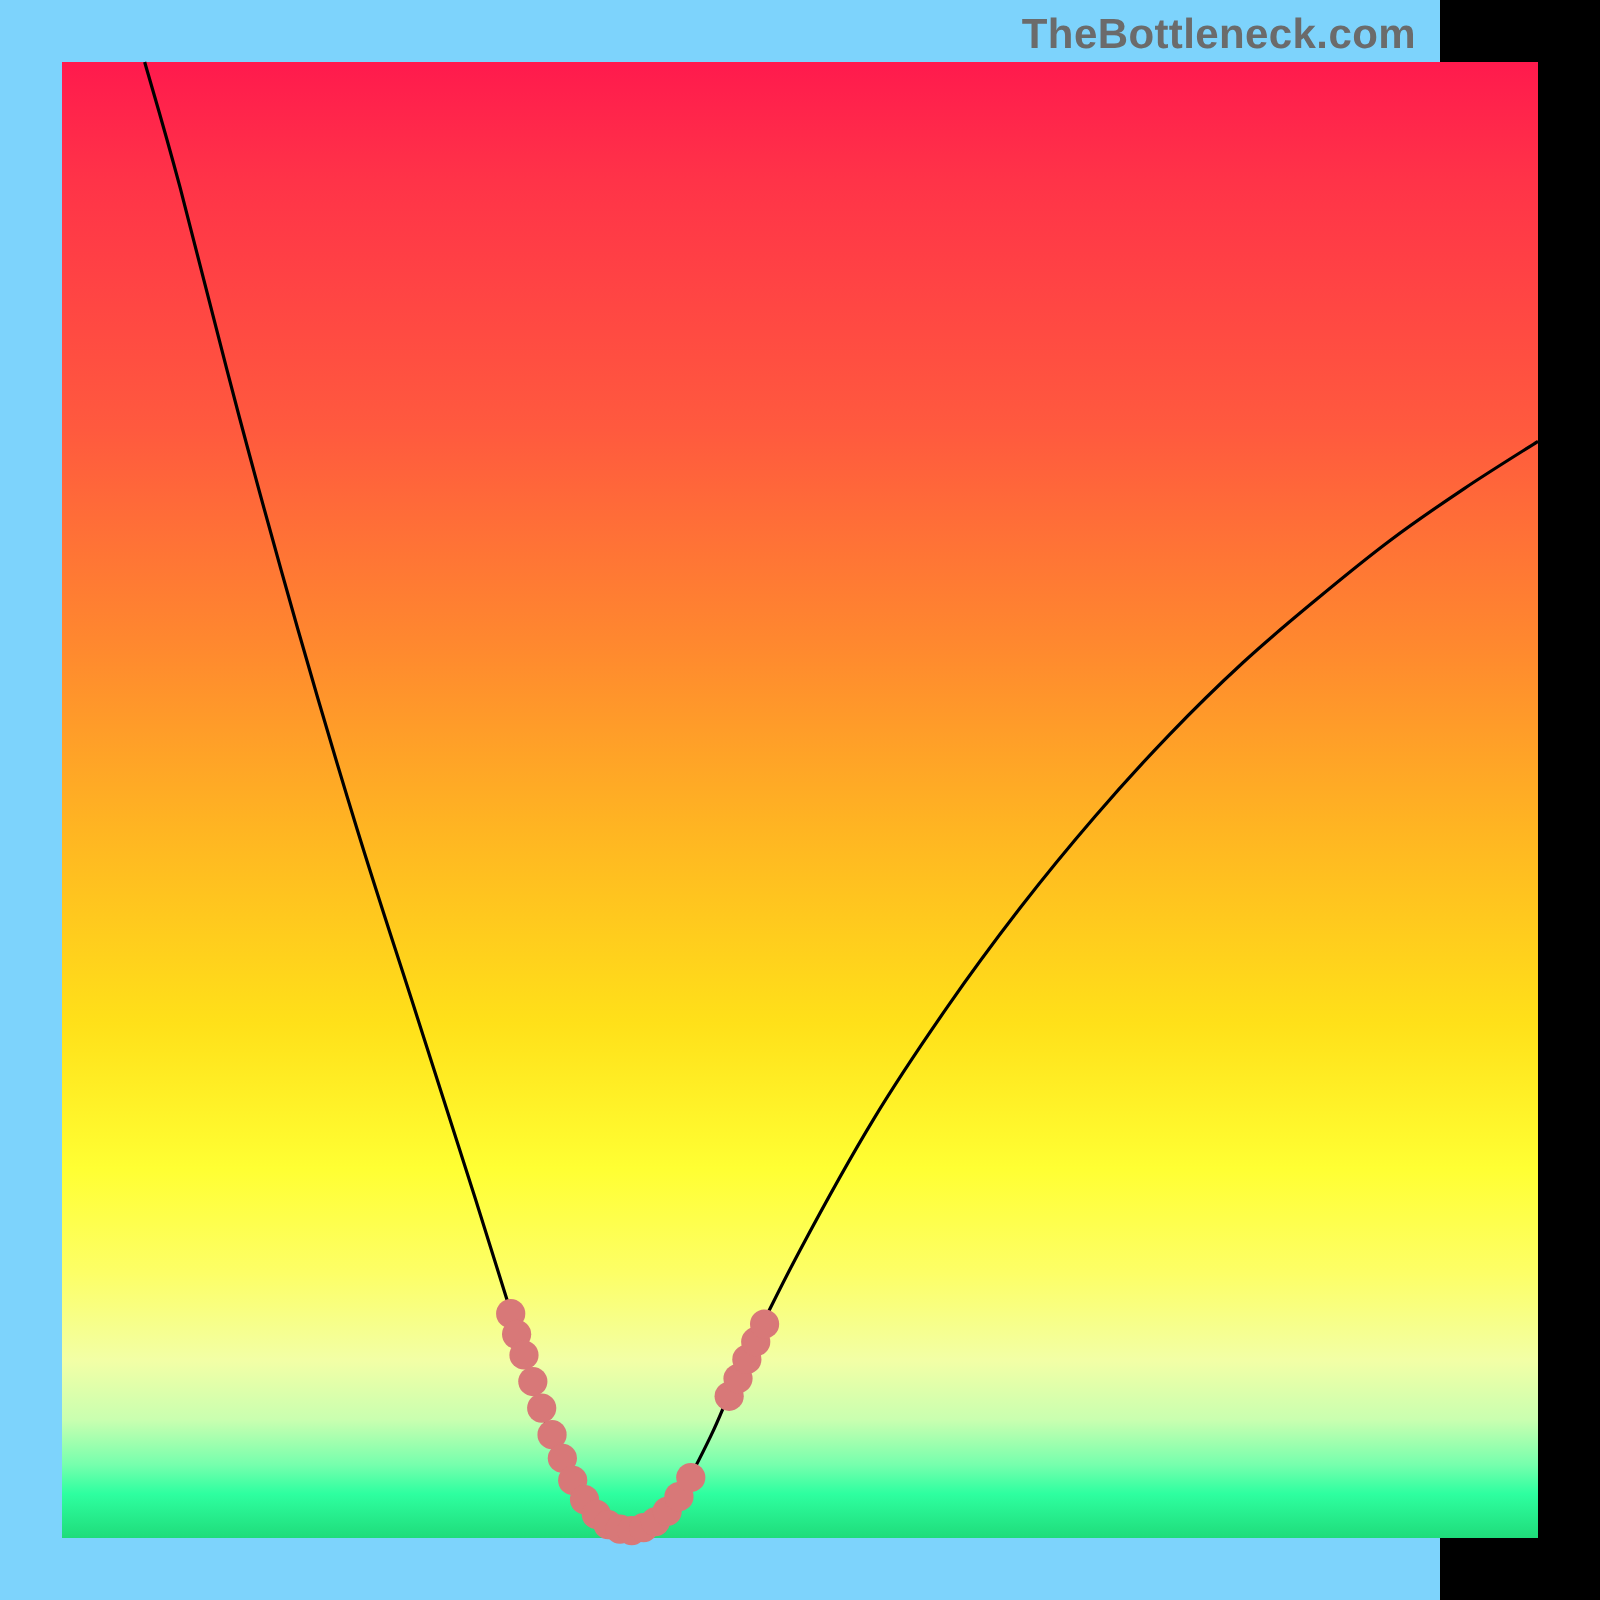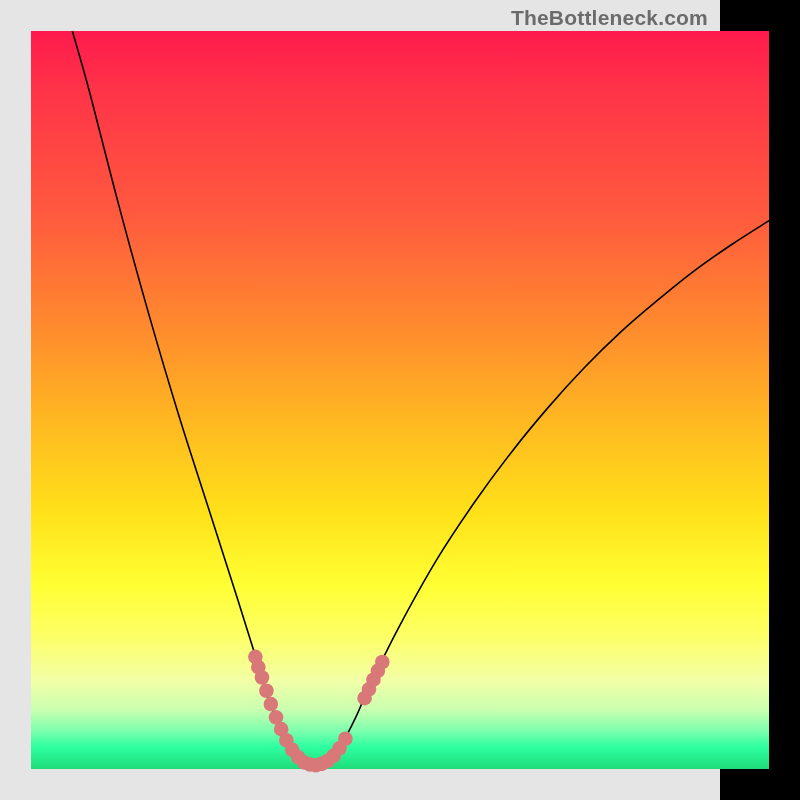--- a/index.html
+++ b/index.html
@@ -9,21 +9,21 @@
     height: 800px;
     background: #000;
     overflow: hidden;
   }
   .frame {
     position: absolute;
     left: 0;
     top: 0;
     width: 720px;
     height: 800px;
-    background: #e5e5e5;
+    background: #7dd3fc;
   }
   .plot-area {
     position: absolute;
     left: 31px;
     top: 31px;
     width: 738px;
     height: 738px;
     
     background: linear-gradient(
       to bottom,

